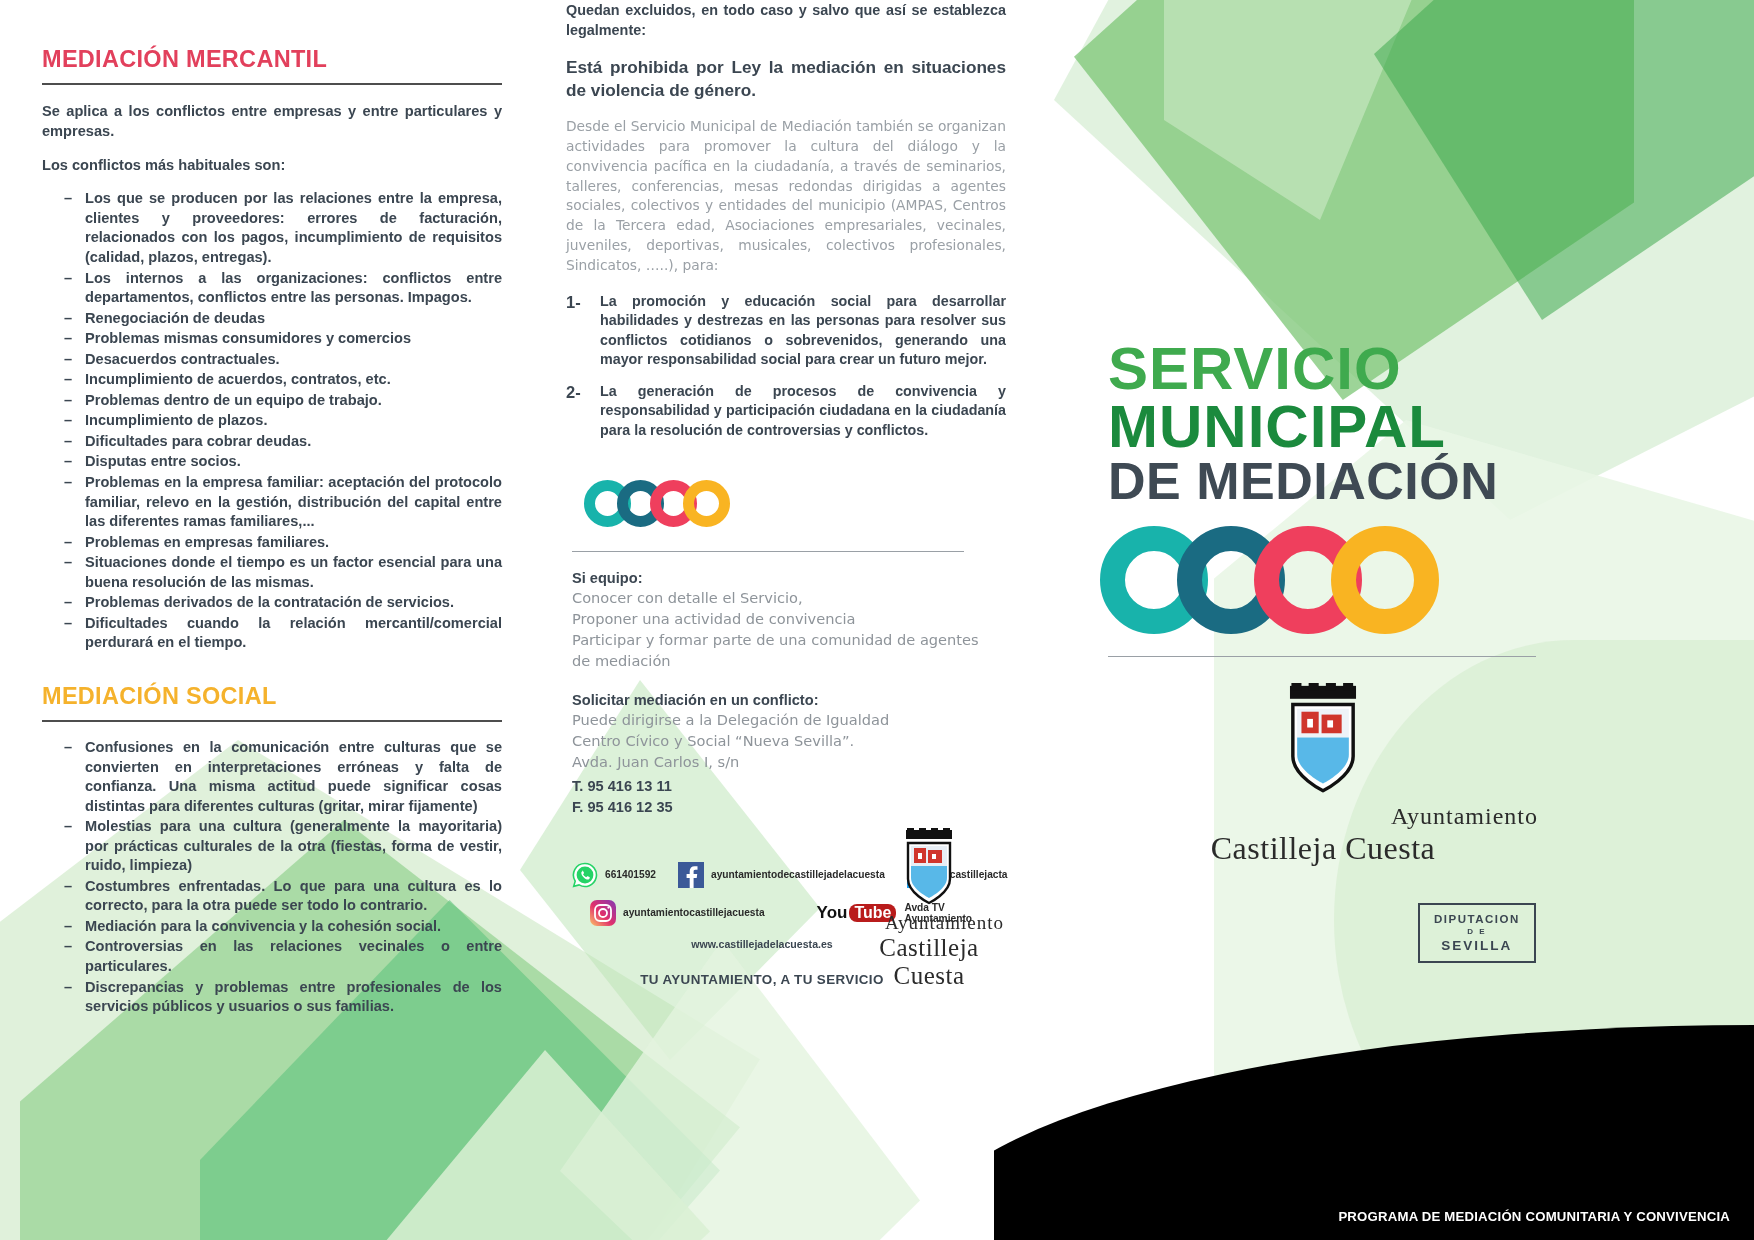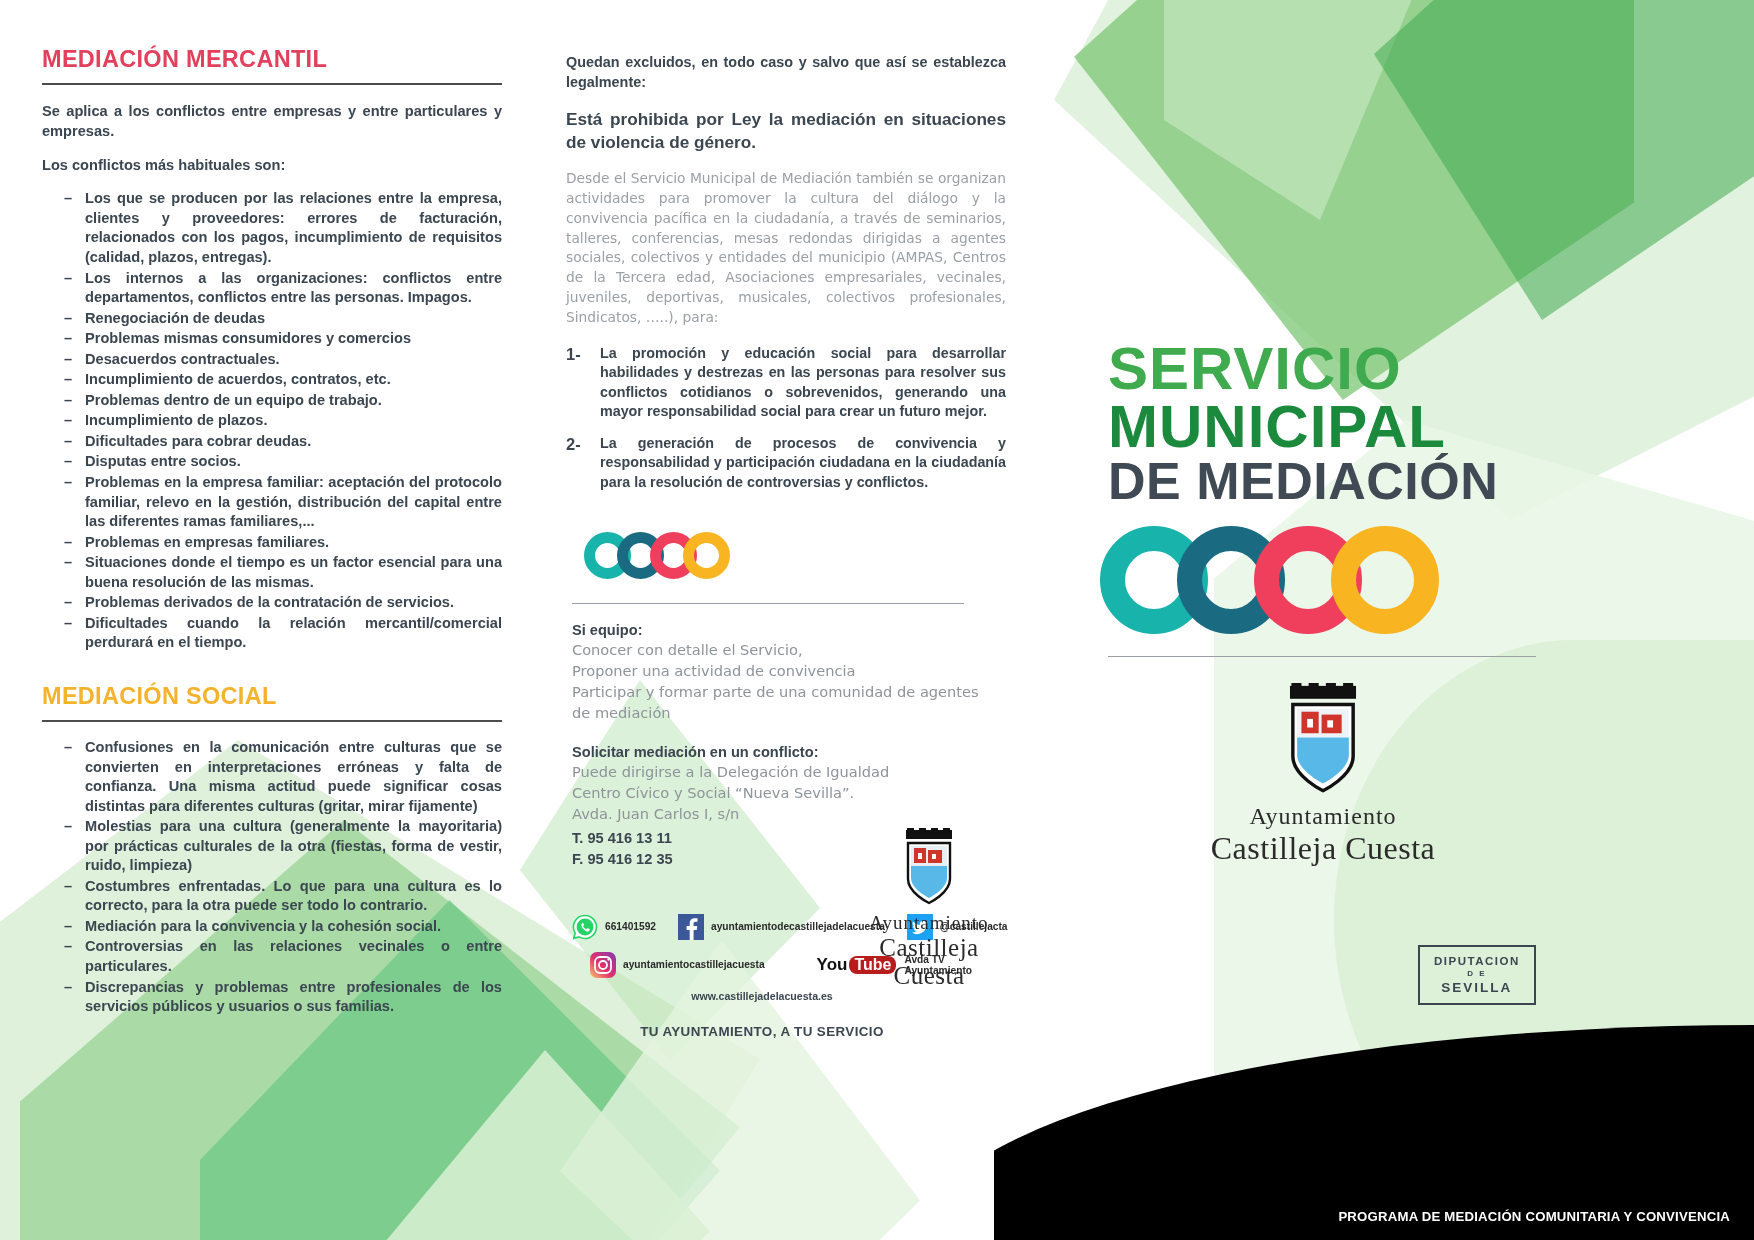--- a/index.html
+++ b/index.html
@@ -51,21 +51,21 @@
       border-radius:50% 0 0 50%/50% 0 0 50%;}
   .blacksweep2{
     position:absolute;right:0;bottom:0;width:760px;height:215px;
     background:#000;
     clip-path:ellipse(110% 100% at 100% 100%);
   }
 
   
   .col{position:absolute;top:0;box-sizing:border-box;}
   .col-left{left:42px;width:460px;padding-top:46px;}
-  .col-mid{left:566px;width:440px;padding-top:52px;}
+  .col-mid{left:566px;width:440px;}
   .col-right{left:1090px;width:620px;padding-top:40px;}
 
   h2.sec{
     margin:0 0 10px 0;font-size:23.5px;letter-spacing:.3px;
     font-weight:bold;
   }
   h2.red{color:#e2405c;}
   h2.yellow{color:#f5b22c;}
   .rule{height:2px;background:#4d4d4d;width:100%;margin:0 0 16px 0;}
   .rule.thin{height:1.5px;background:#8a8a8a;}
@@ -133,21 +133,21 @@
     font-family:"Liberation Sans", sans-serif;}
   .web{font-size:10.6px;font-weight:bold;color:#3b4651;text-align:center;}
   .tagline{font-size:13.4px;font-weight:bold;color:#3b4651;letter-spacing:.4px;text-align:center;}
 
   
   .title-servicio{font-size:60px;font-weight:bold;color:#3faa4e;letter-spacing:1px;line-height:.96;
      font-family:"Liberation Sans", sans-serif;}
   .title-municipal{font-size:60px;font-weight:bold;color:#1b8a3d;letter-spacing:1px;line-height:.96;}
   .title-mediacion{font-size:52px;font-weight:bold;color:#3f4a54;letter-spacing:.5px;line-height:1.02;}
 
-  .crest-name1{font-family:"Liberation Serif", serif;font-size:19px;color:#2b2b2b;letter-spacing:1px;}
+  .crest-name1{font-family:"Liberation Serif", serif;font-size:19px;color:#2b2b2b;letter-spacing:1px;text-align:right;}
   .crest-name2{font-family:"Liberation Serif", serif;font-size:25px;color:#2b2b2b;letter-spacing:.5px;}
 
   .dip-box{border:2px solid #3b4651;padding:8px 14px;text-align:center;}
   .dip-l1{font-size:11.5px;font-weight:bold;color:#3b4651;letter-spacing:1.5px;}
   .dip-l2{font-size:8px;font-weight:bold;color:#3b4651;letter-spacing:2px;margin:2px 0;}
   .dip-l3{font-size:13.5px;font-weight:bold;color:#3b4651;letter-spacing:2px;}
 
   .footer-band{
     position:absolute;right:24px;bottom:16px;
     font-size:13.2px;font-weight:bold;color:#ffffff;letter-spacing:.2px;
@@ -348,21 +348,21 @@
           <path d="M28 22 h14 v13 h-14z" fill="#d0352c"></path>
           <rect x="18" y="25" width="4" height="6" fill="#fff"></rect>
           <rect x="32" y="26" width="4" height="5" fill="#fff"></rect>
         </g>
       </svg>
       <div class="crest-name1" style="font-size:24px;margin-top:4px;">Ayuntamiento</div>
       <div class="crest-name2" style="font-size:32px;">Castilleja Cuesta</div>
     </div>
   </div>
 
-  <div style="position:absolute;left:1418px;top:945px;">
+  <div style="position:absolute;left:1418px;top:903px;">
     <div class="dip-box">
       <div class="dip-l1">DIPUTACION</div>
       <div class="dip-l2">D E</div>
       <div class="dip-l3">SEVILLA</div>
     </div>
   </div>
 
   <div class="footer-band">PROGRAMA DE MEDIACIÓN COMUNITARIA Y CONVIVENCIA</div>
 </div>
 

